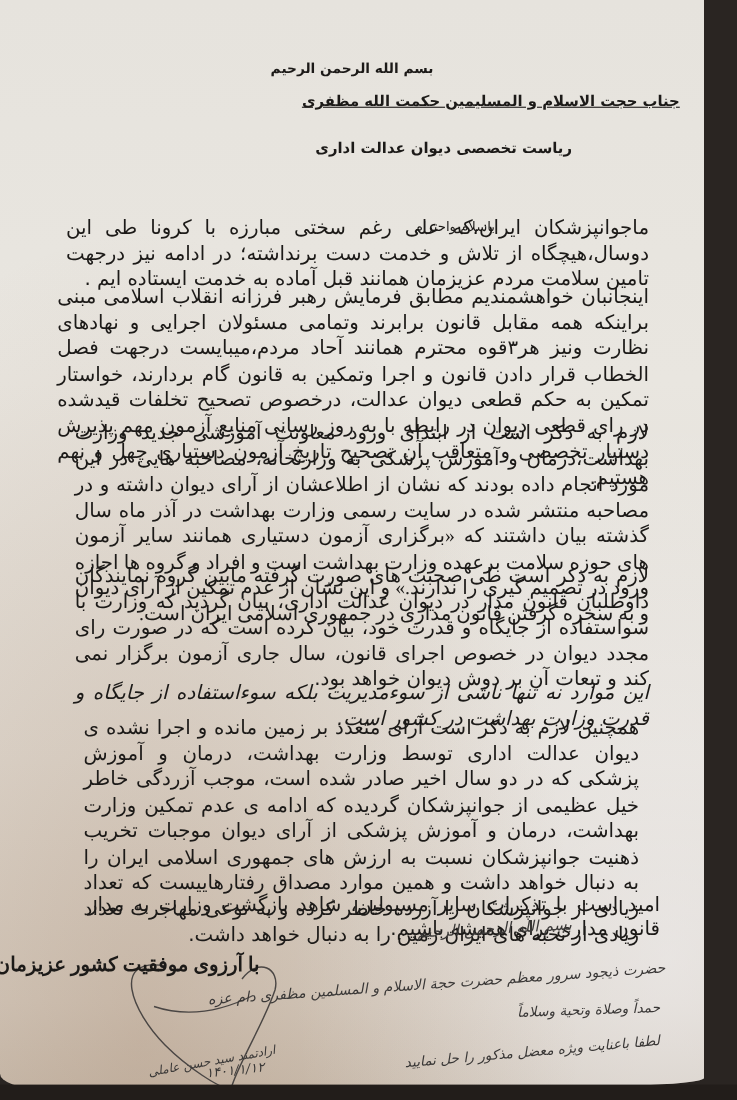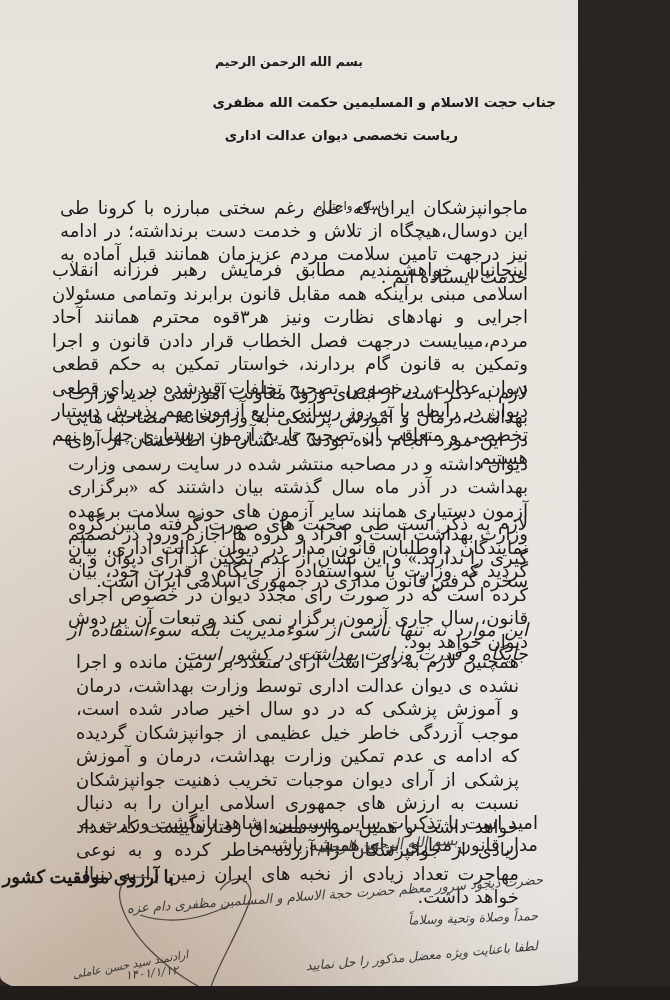--- a/index.html
+++ b/index.html
@@ -11,21 +11,21 @@
       height: 1000px;
       overflow: hidden;
       position: relative;
       background: #2a2522;
       font-family: "DejaVu Sans", sans-serif;
     }
     .paper {
       position: absolute;
       left: 0;
       top: 0;
-      width: 578px;
+      width: 640px;
       height: 990px;
       background: linear-gradient(180deg, #e6e3dd 0%, #e9e6e0 35%, #e3ded6 70%, #d9d1c6 92%, #cfc5b8 100%);
       border-bottom-left-radius: 40px 14px;
       border-bottom-right-radius: 200px 10px;
       overflow: hidden;
     }
     .paper::before {
       content: "";
       position: absolute;
       left: 0; top: 0; right: 0; bottom: 0;
@@ -49,21 +49,21 @@
       text-align: center;
       font-size: 12.5px;
       font-weight: bold;
     }
     .addressee {
       position: absolute;
       right: 0;
       font-size: 13.5px;
       font-weight: bold;
     }
-    .addr1 { top: 94px; right: -18px; }
+    .addr1 { top: 84px; right: -18px; text-decoration: underline; }
     .addr2 { top: 127px; right: 80px; }
     .greeting {
       position: absolute;
       top: 199px;
       right: 150px;
       font-size: 12px;
     }
     .para {
       position: absolute;
       right: 0;

